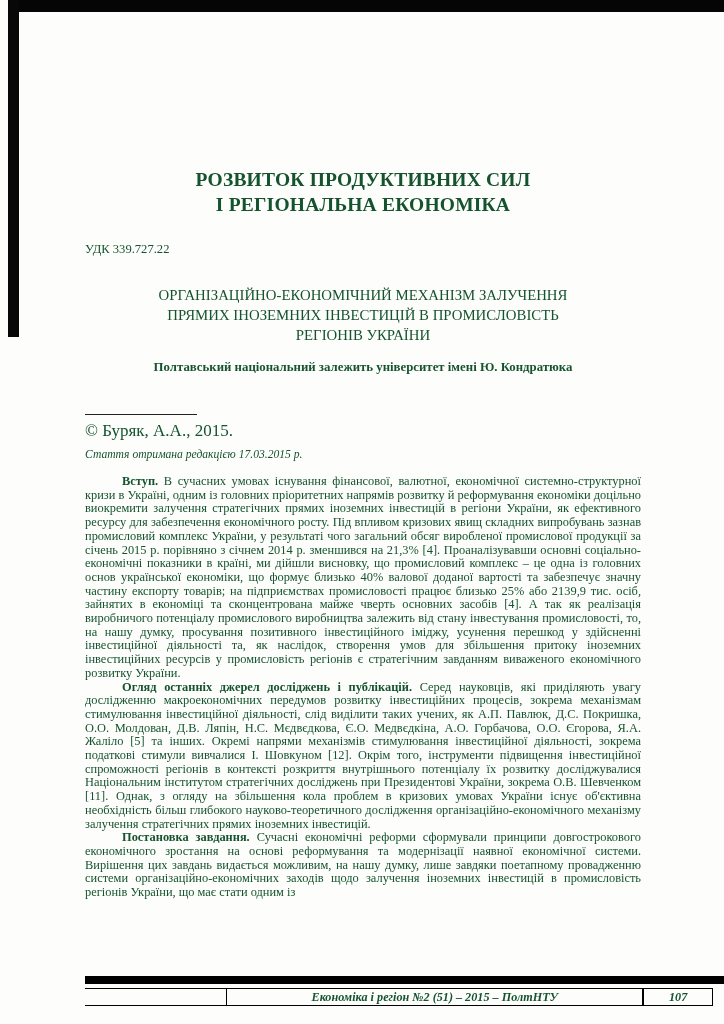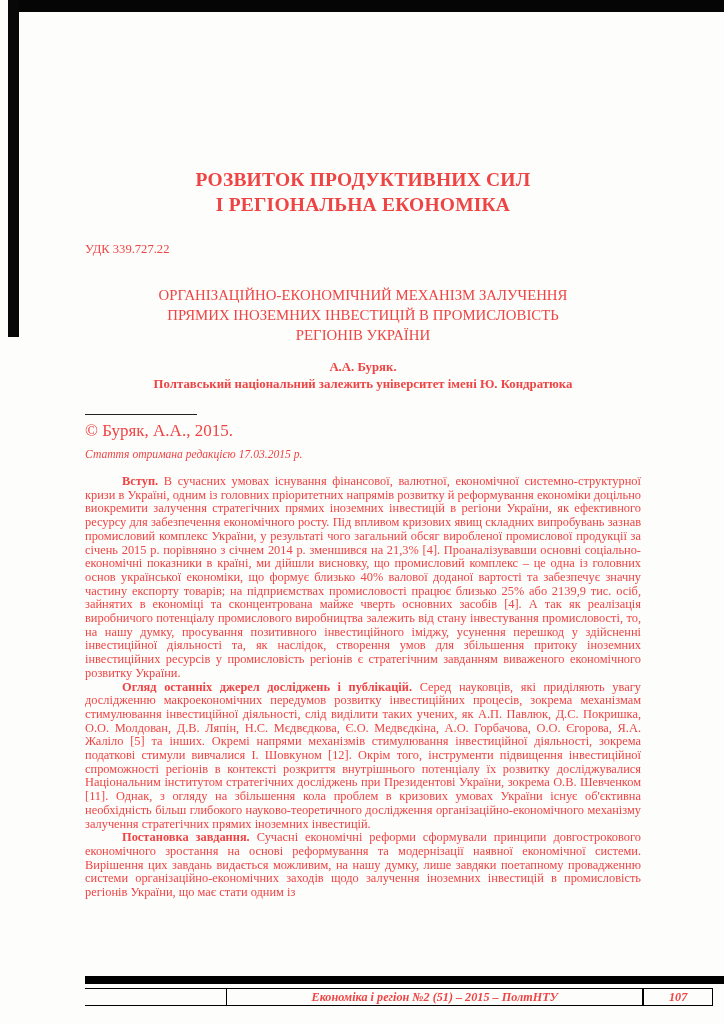--- a/index.html
+++ b/index.html
@@ -4,21 +4,21 @@
 <style>
   * { margin: 0; padding: 0; box-sizing: border-box; }
   html, body { background: #d9d9d9; }
   .page {
     position: relative;
     width: 724px;
     height: 1024px;
     margin: 0 auto;
     background: #fdfdfb;
     font-family: "Liberation Serif", serif;
-    color: #ef4444;
+    color: #14532d;
     overflow: hidden;
   }
   
   .bar-top { position: absolute; left: 8px; top: 0; right: 0; height: 12px; background: #050505; }
   .bar-left { position: absolute; left: 8px; top: 0; width: 11px; height: 337px; background: #080808; }
 
   .journal-header {
     position: absolute; top: 168px; left: 85px; width: 556px;
     text-align: center; font-weight: bold; font-size: 19.5px; line-height: 1.28;
     letter-spacing: 0.2px;
@@ -76,21 +76,20 @@
 
   <div class="udc">УДК 339.727.22</div>
 
   <div class="article-title">
     <div>ОРГАНІЗАЦІЙНО-ЕКОНОМІЧНИЙ МЕХАНІЗМ ЗАЛУЧЕННЯ</div>
     <div>ПРЯМИХ ІНОЗЕМНИХ ІНВЕСТИЦІЙ В ПРОМИСЛОВІСТЬ</div>
     <div>РЕГІОНІВ УКРАЇНИ</div>
   </div>
 
   <div class="author-block">
-    <div>А.А. Буряк.</div>
     <div>Полтавський національний залежить університет імені Ю. Кондратюка</div>
   </div>
 
   <div class="footnote-rule"></div>
   <div class="copyright">© Буряк, А.А., 2015.</div>
   <div class="received">Стаття отримана редакцією 17.03.2015 р.</div>
 
   <div class="body-text">
     <p><b>Вступ.</b> <span>В сучасних умовах існування фінансової, валютної, економічної системно-структурної кризи в Україні, одним із головних пріоритетних напрямів розвитку й реформування економіки доцільно виокремити залучення стратегічних прямих іноземних інвестицій в регіони України, як ефективного ресурсу для забезпечення економічного росту. Під впливом кризових явищ складних випробувань зазнав промисловий комплекс України, у результаті чого загальний обсяг виробленої промислової продукції за січень 2015 р. порівняно з січнем 2014 р. зменшився на 21,3% [4]. Проаналізувавши основні соціально-економічні показники в країні, ми дійшли висновку, що промисловий комплекс – це одна із головних основ української економіки, що формує близько 40% валової доданої вартості та забезпечує значну частину експорту товарів; на підприємствах промисловості працює близько 25% або 2139,9 тис. осіб, зайнятих в економіці та сконцентрована майже чверть основних засобів [4]. А так як реалізація виробничого потенціалу промислового виробництва залежить від стану інвестування промисловості, то, на нашу думку, просування позитивного інвестиційного іміджу, усунення перешкод у здійсненні інвестиційної діяльності та, як наслідок, створення умов для збільшення притоку іноземних інвестиційних ресурсів у промисловість регіонів є стратегічним завданням виваженого економічного розвитку України.</span></p>
     <p><b>Огляд останніх джерел досліджень і публікацій.</b> <span>Серед науковців, які приділяють увагу дослідженню макроекономічних передумов розвитку інвестиційних процесів, зокрема механізмам стимулювання інвестиційної діяльності, слід виділити таких учених, як А.П. Павлюк, Д.С. Покришка, О.О. Молдован, Д.В. Ляпін, Н.С. Мєдвєдкова, Є.О. Медвєдкіна, А.О. Горбачова, О.О. Єгорова, Я.А. Жаліло [5] та інших. Окремі напрями механізмів стимулювання інвестиційної діяльності, зокрема податкові стимули вивчалися І. Шовкуном [12]. Окрім того, інструменти підвищення інвестиційної спроможності регіонів в контексті розкриття внутрішнього потенціалу їх розвитку досліджувалися Національним інститутом стратегічних досліджень при Президентові України, зокрема О.В. Шевченком [11]. Однак, з огляду на збільшення кола проблем в кризових умовах України існує об'єктивна необхідність більш глибокого науково-теоретичного дослідження організаційно-економічного механізму залучення стратегічних прямих іноземних інвестицій.</span></p>

